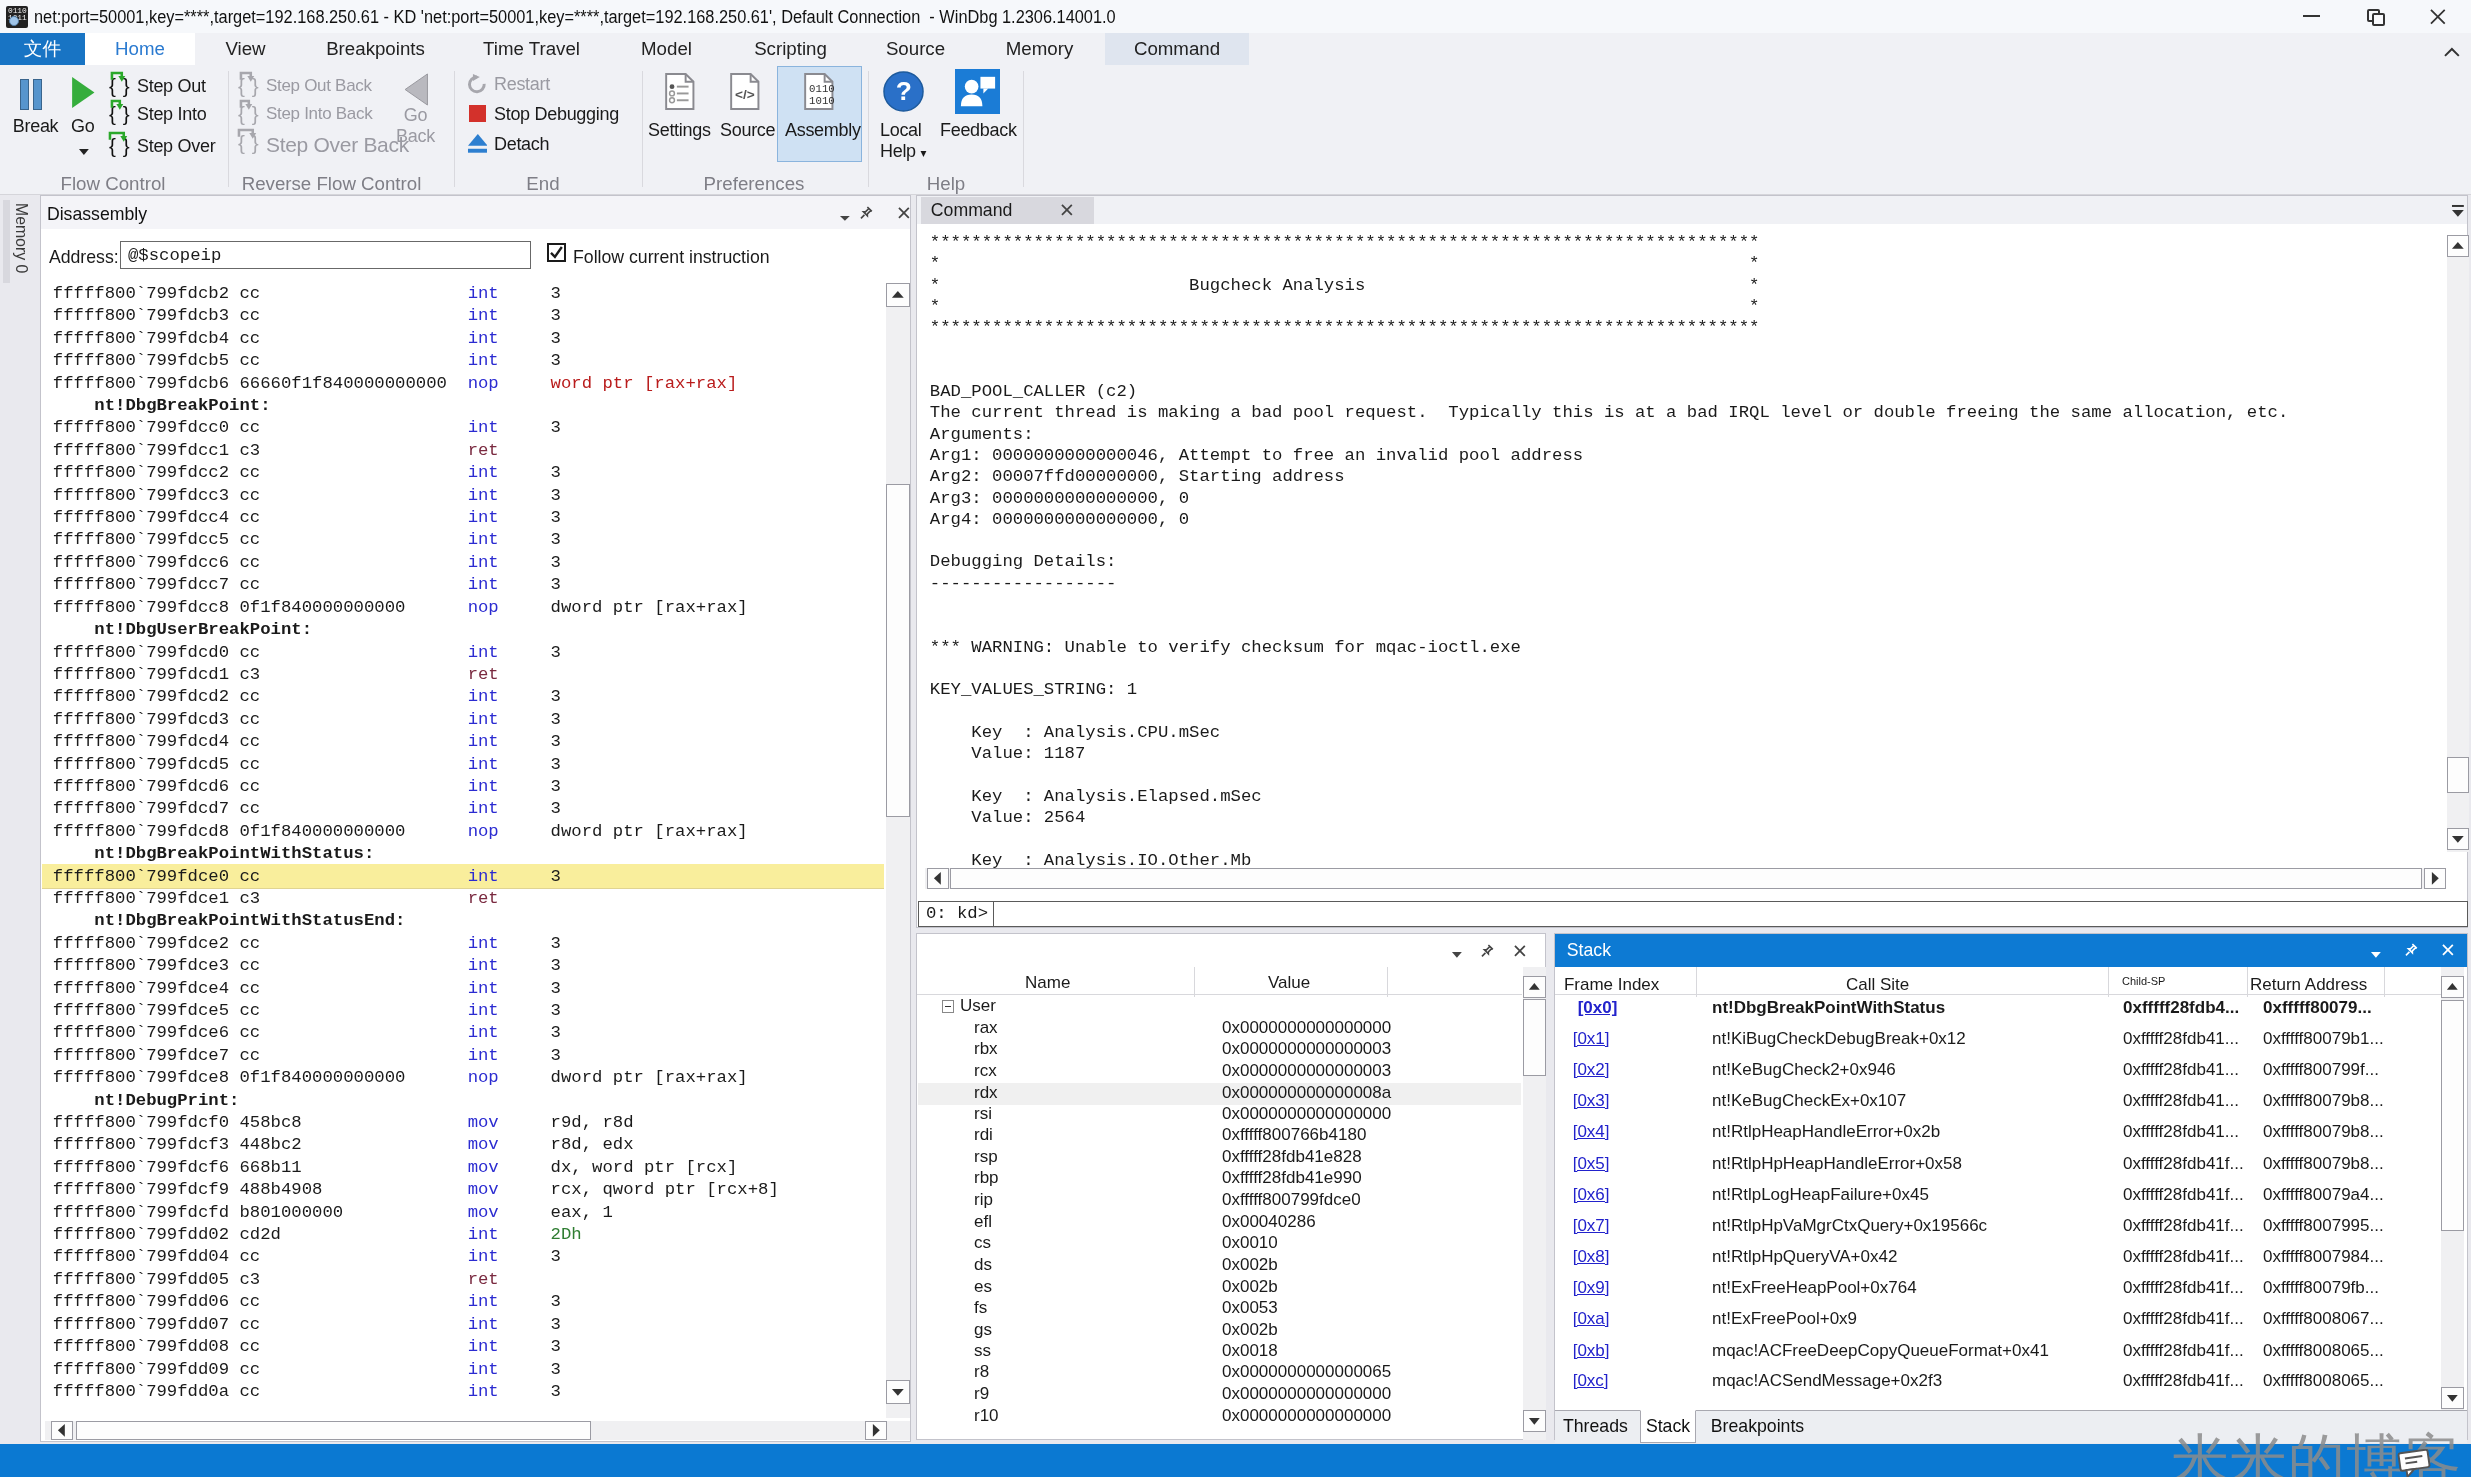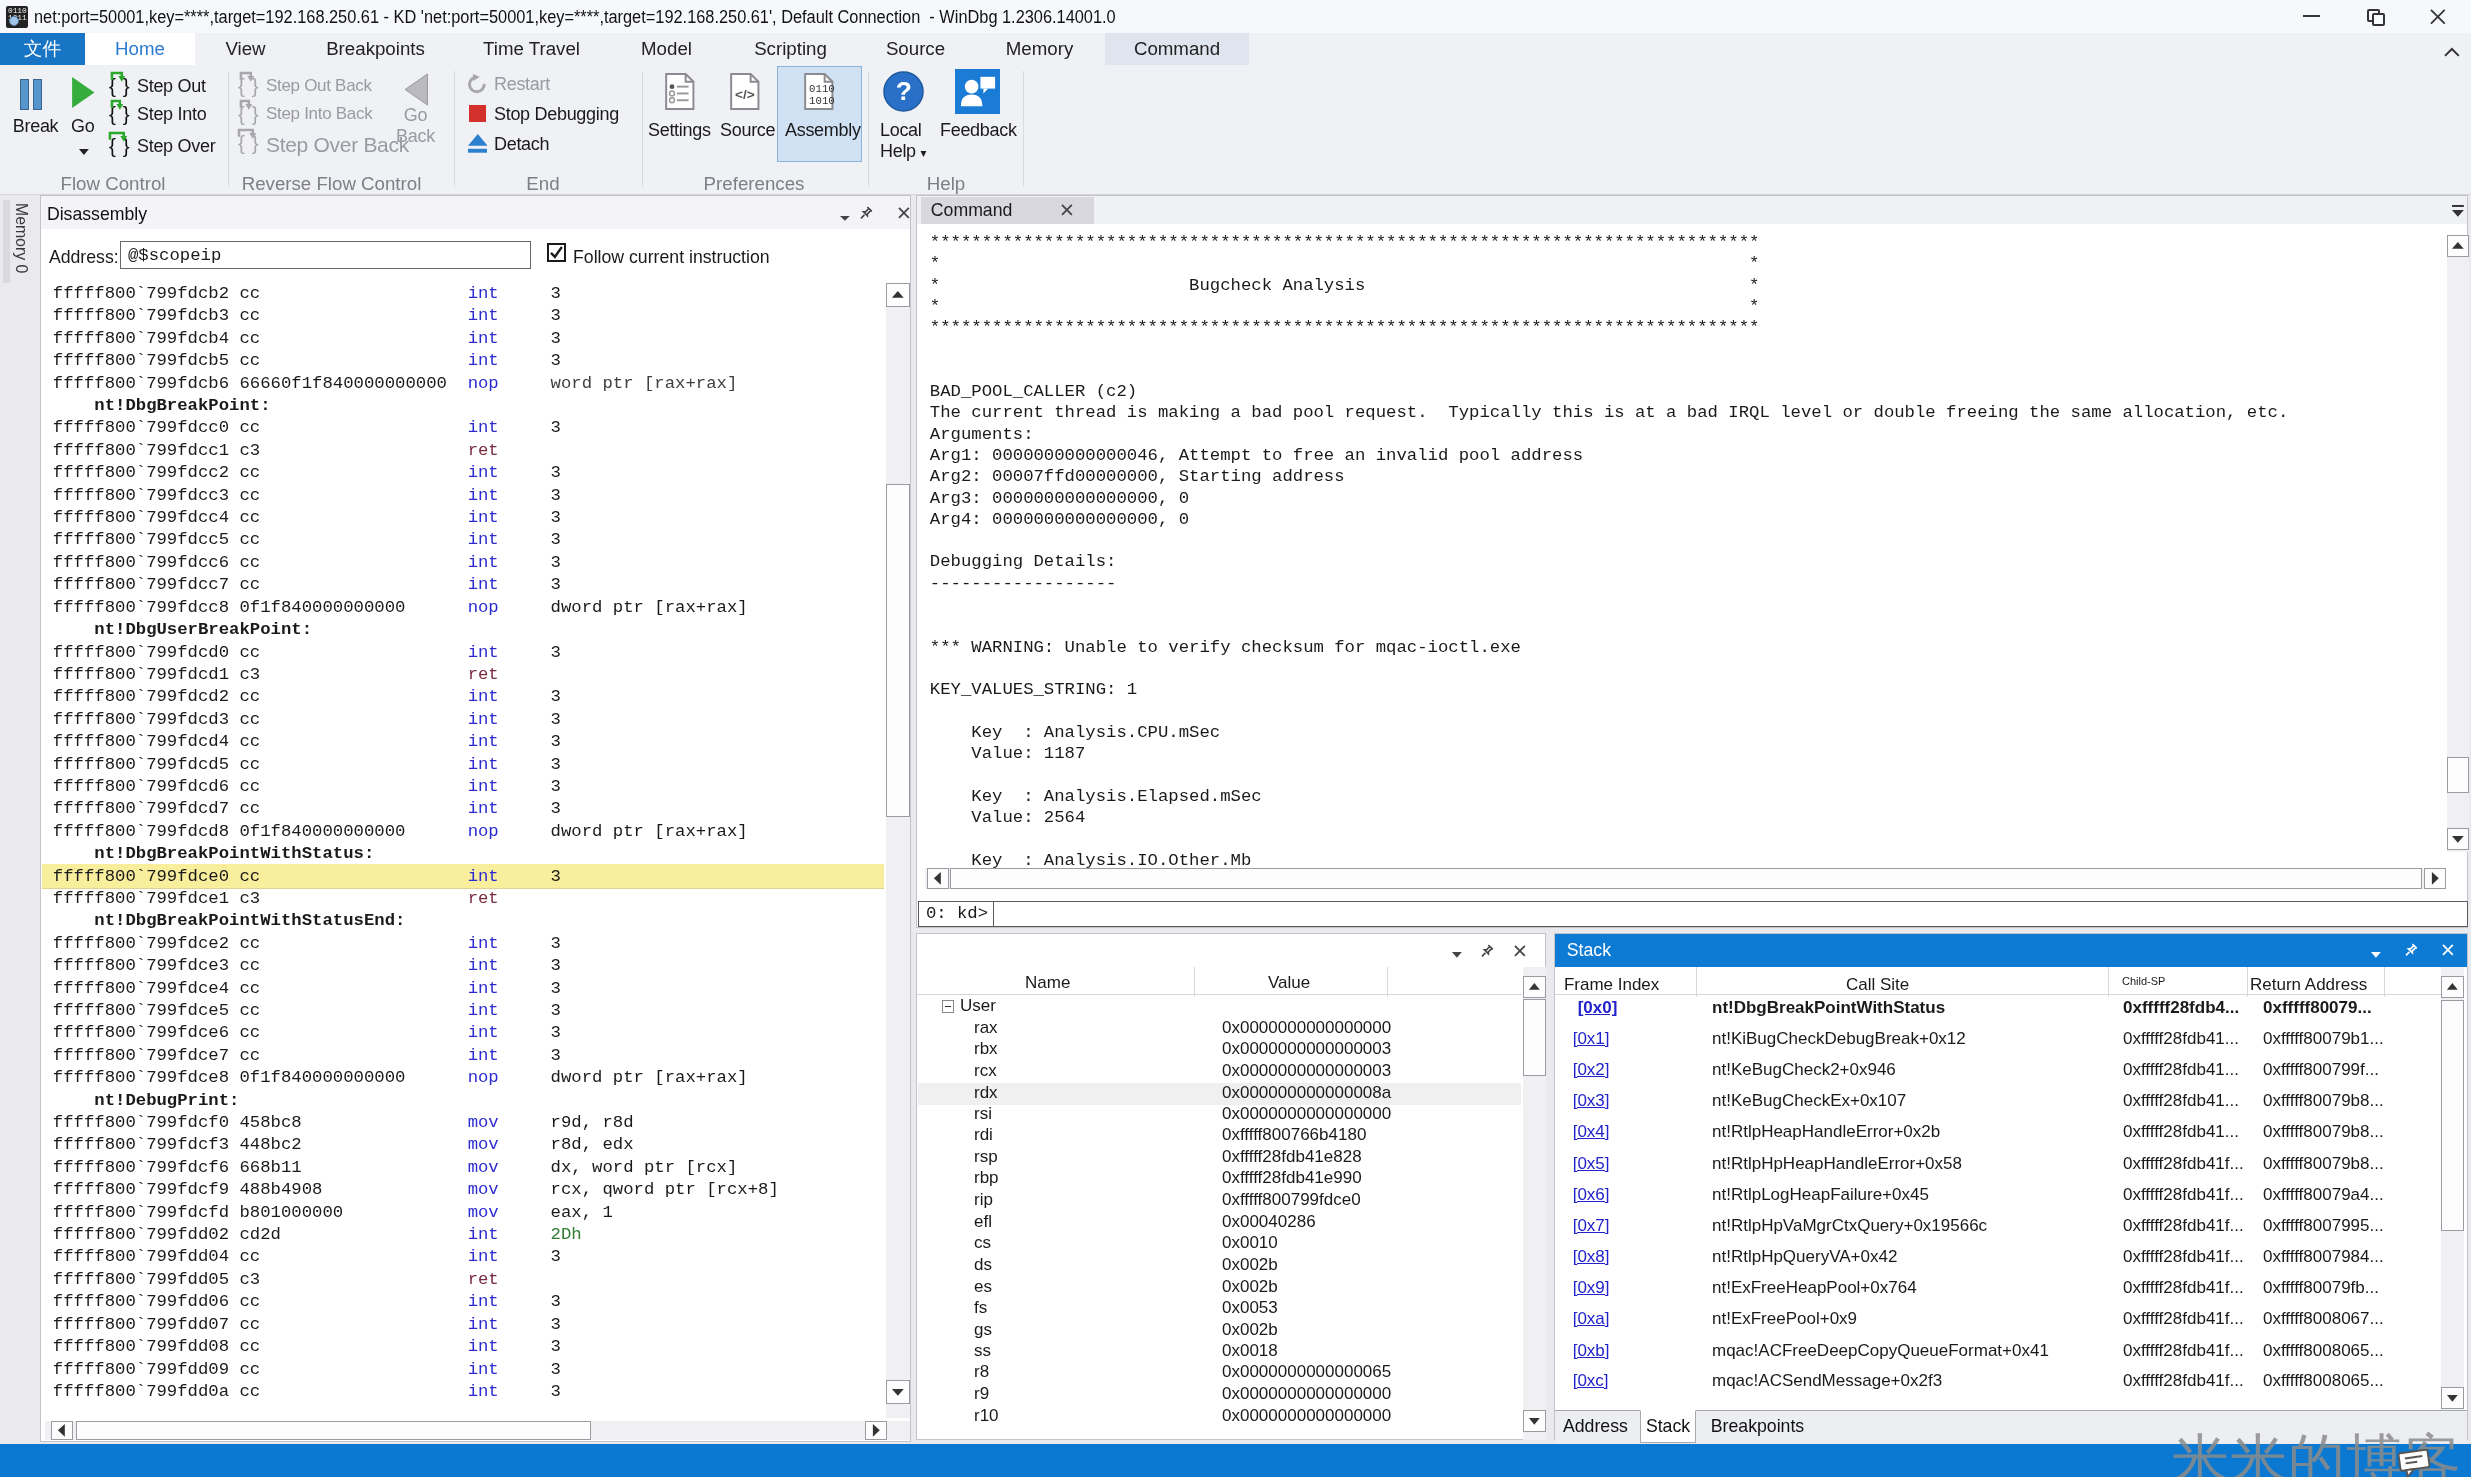--- a/index.html
+++ b/index.html
@@ -220,21 +220,21 @@
 <div class="abs mono" style="left:87px;top:50px;font-size:17.3px">@$scopeip</div>
 <div class="abs" style="left:506px;top:47px;width:18.7px;height:18.7px;border:2px solid #1a1a1a;background:#fff"><svg width="14.8" height="14.8" viewBox="0 0 15 15" style="">
         <path d="M2 8 L6 12 L13 2" stroke="#1a1a1a" stroke-width="2.4" fill="none"></path>
       </svg></div>
 <div class="abs" style="left:532px;top:51px;font-size:17.7px">Follow current instruction</div>
 <div class="abs" style="left:1px;top:668px;width:842px;height:24.6px;background:#f9ee9c;border-bottom:1px solid #e0d492"></div>
 <pre id="dlist">fffff800`799fdcb2 cc                    <span style="color:#2b2bd1">int</span>     <span style="color:#1a1a1a">3</span>
 fffff800`799fdcb3 cc                    <span style="color:#2b2bd1">int</span>     <span style="color:#1a1a1a">3</span>
 fffff800`799fdcb4 cc                    <span style="color:#2b2bd1">int</span>     <span style="color:#1a1a1a">3</span>
 fffff800`799fdcb5 cc                    <span style="color:#2b2bd1">int</span>     <span style="color:#1a1a1a">3</span>
-fffff800`799fdcb6 66660f1f840000000000  <span style="color:#2b2bd1">nop</span>     <span style="color:#404040">word ptr [rax+rax]</span>
+fffff800`799fdcb6 66660f1f840000000000  <span style="color:#2b2bd1">nop</span>     <span style="color:#b91c1c">word ptr [rax+rax]</span>
     <b class="lbl">nt!DbgBreakPoint:</b>
 fffff800`799fdcc0 cc                    <span style="color:#2b2bd1">int</span>     <span style="color:#1a1a1a">3</span>
 fffff800`799fdcc1 c3                    <span style="color:#7a2a40">ret</span>
 fffff800`799fdcc2 cc                    <span style="color:#2b2bd1">int</span>     <span style="color:#1a1a1a">3</span>
 fffff800`799fdcc3 cc                    <span style="color:#2b2bd1">int</span>     <span style="color:#1a1a1a">3</span>
 fffff800`799fdcc4 cc                    <span style="color:#2b2bd1">int</span>     <span style="color:#1a1a1a">3</span>
 fffff800`799fdcc5 cc                    <span style="color:#2b2bd1">int</span>     <span style="color:#1a1a1a">3</span>
 fffff800`799fdcc6 cc                    <span style="color:#2b2bd1">int</span>     <span style="color:#1a1a1a">3</span>
 fffff800`799fdcc7 cc                    <span style="color:#2b2bd1">int</span>     <span style="color:#1a1a1a">3</span>
 fffff800`799fdcc8 0f1f840000000000      <span style="color:#2b2bd1">nop</span>     <span style="color:#1a1a1a">dword ptr [rax+rax]</span>
@@ -566,21 +566,21 @@
     </div>
 <div class="sbtrack" style="left:886px;top:33px;width:22.7px;height:443px"></div>
 <div class="abs" style="left:886px;top:42px;width:22.7px;height:21.7px;border:1px solid #9b9ba3;background:#fdfdfd"><svg width="20.7" height="19.7" viewBox="0 0 21 20" style="">
         <path d="M10.5 6 L16 13 L5 13 Z" fill="#333"></path>
       </svg></div>
 <div class="sbthumb" style="left:886px;top:66px;width:22.7px;height:231px"></div>
 <div class="abs" style="left:886px;top:453px;width:22.7px;height:21.7px;border:1px solid #9b9ba3;background:#fdfdfd"><svg width="20.7" height="19.7" viewBox="0 0 21 20" style="">
         <path d="M10.5 14 L16 7 L5 7 Z" fill="#333"></path>
       </svg></div>
 <div class="abs" style="left:0px;top:476px;width:912px;height:33px;background:#eceef2;border-top:1px solid #a8a8b0">
-<div class="btab" style="left:7.9px;width:65px">Address</div>
+<div class="btab" style="left:7.9px;width:65px">Threads</div>
 <div class="btab" style="left:85px;width:56px;background:#fff;border:1px solid #a8a8b0;border-top:1px solid #fff;margin-top:-1px;height:33px">Stack</div>
 <div class="btab" style="left:153px;width:99px">Breakpoints</div>
 </div>
 </div>
 <div id="statusbar" class="abs"></div>
 <div class="abs" style="left:2172px;top:1423px;font-size:57px;color:#8c8c8c;opacity:0.85;letter-spacing:1px;font-family:'Liberation Sans'">米米的博客</div>
 <div class="abs" style="left:2396px;top:1449px"><svg width="41" height="29.6" viewBox="0 0 42 30" style="">
       <g transform="rotate(-8 21 15)">
         <rect x="4" y="2" width="30" height="18" rx="2" fill="#fff" stroke="#555" stroke-width="2"></rect>
         <path d="M10 20 L10 27 L18 20 Z" fill="#fff" stroke="#555" stroke-width="2"></path>

